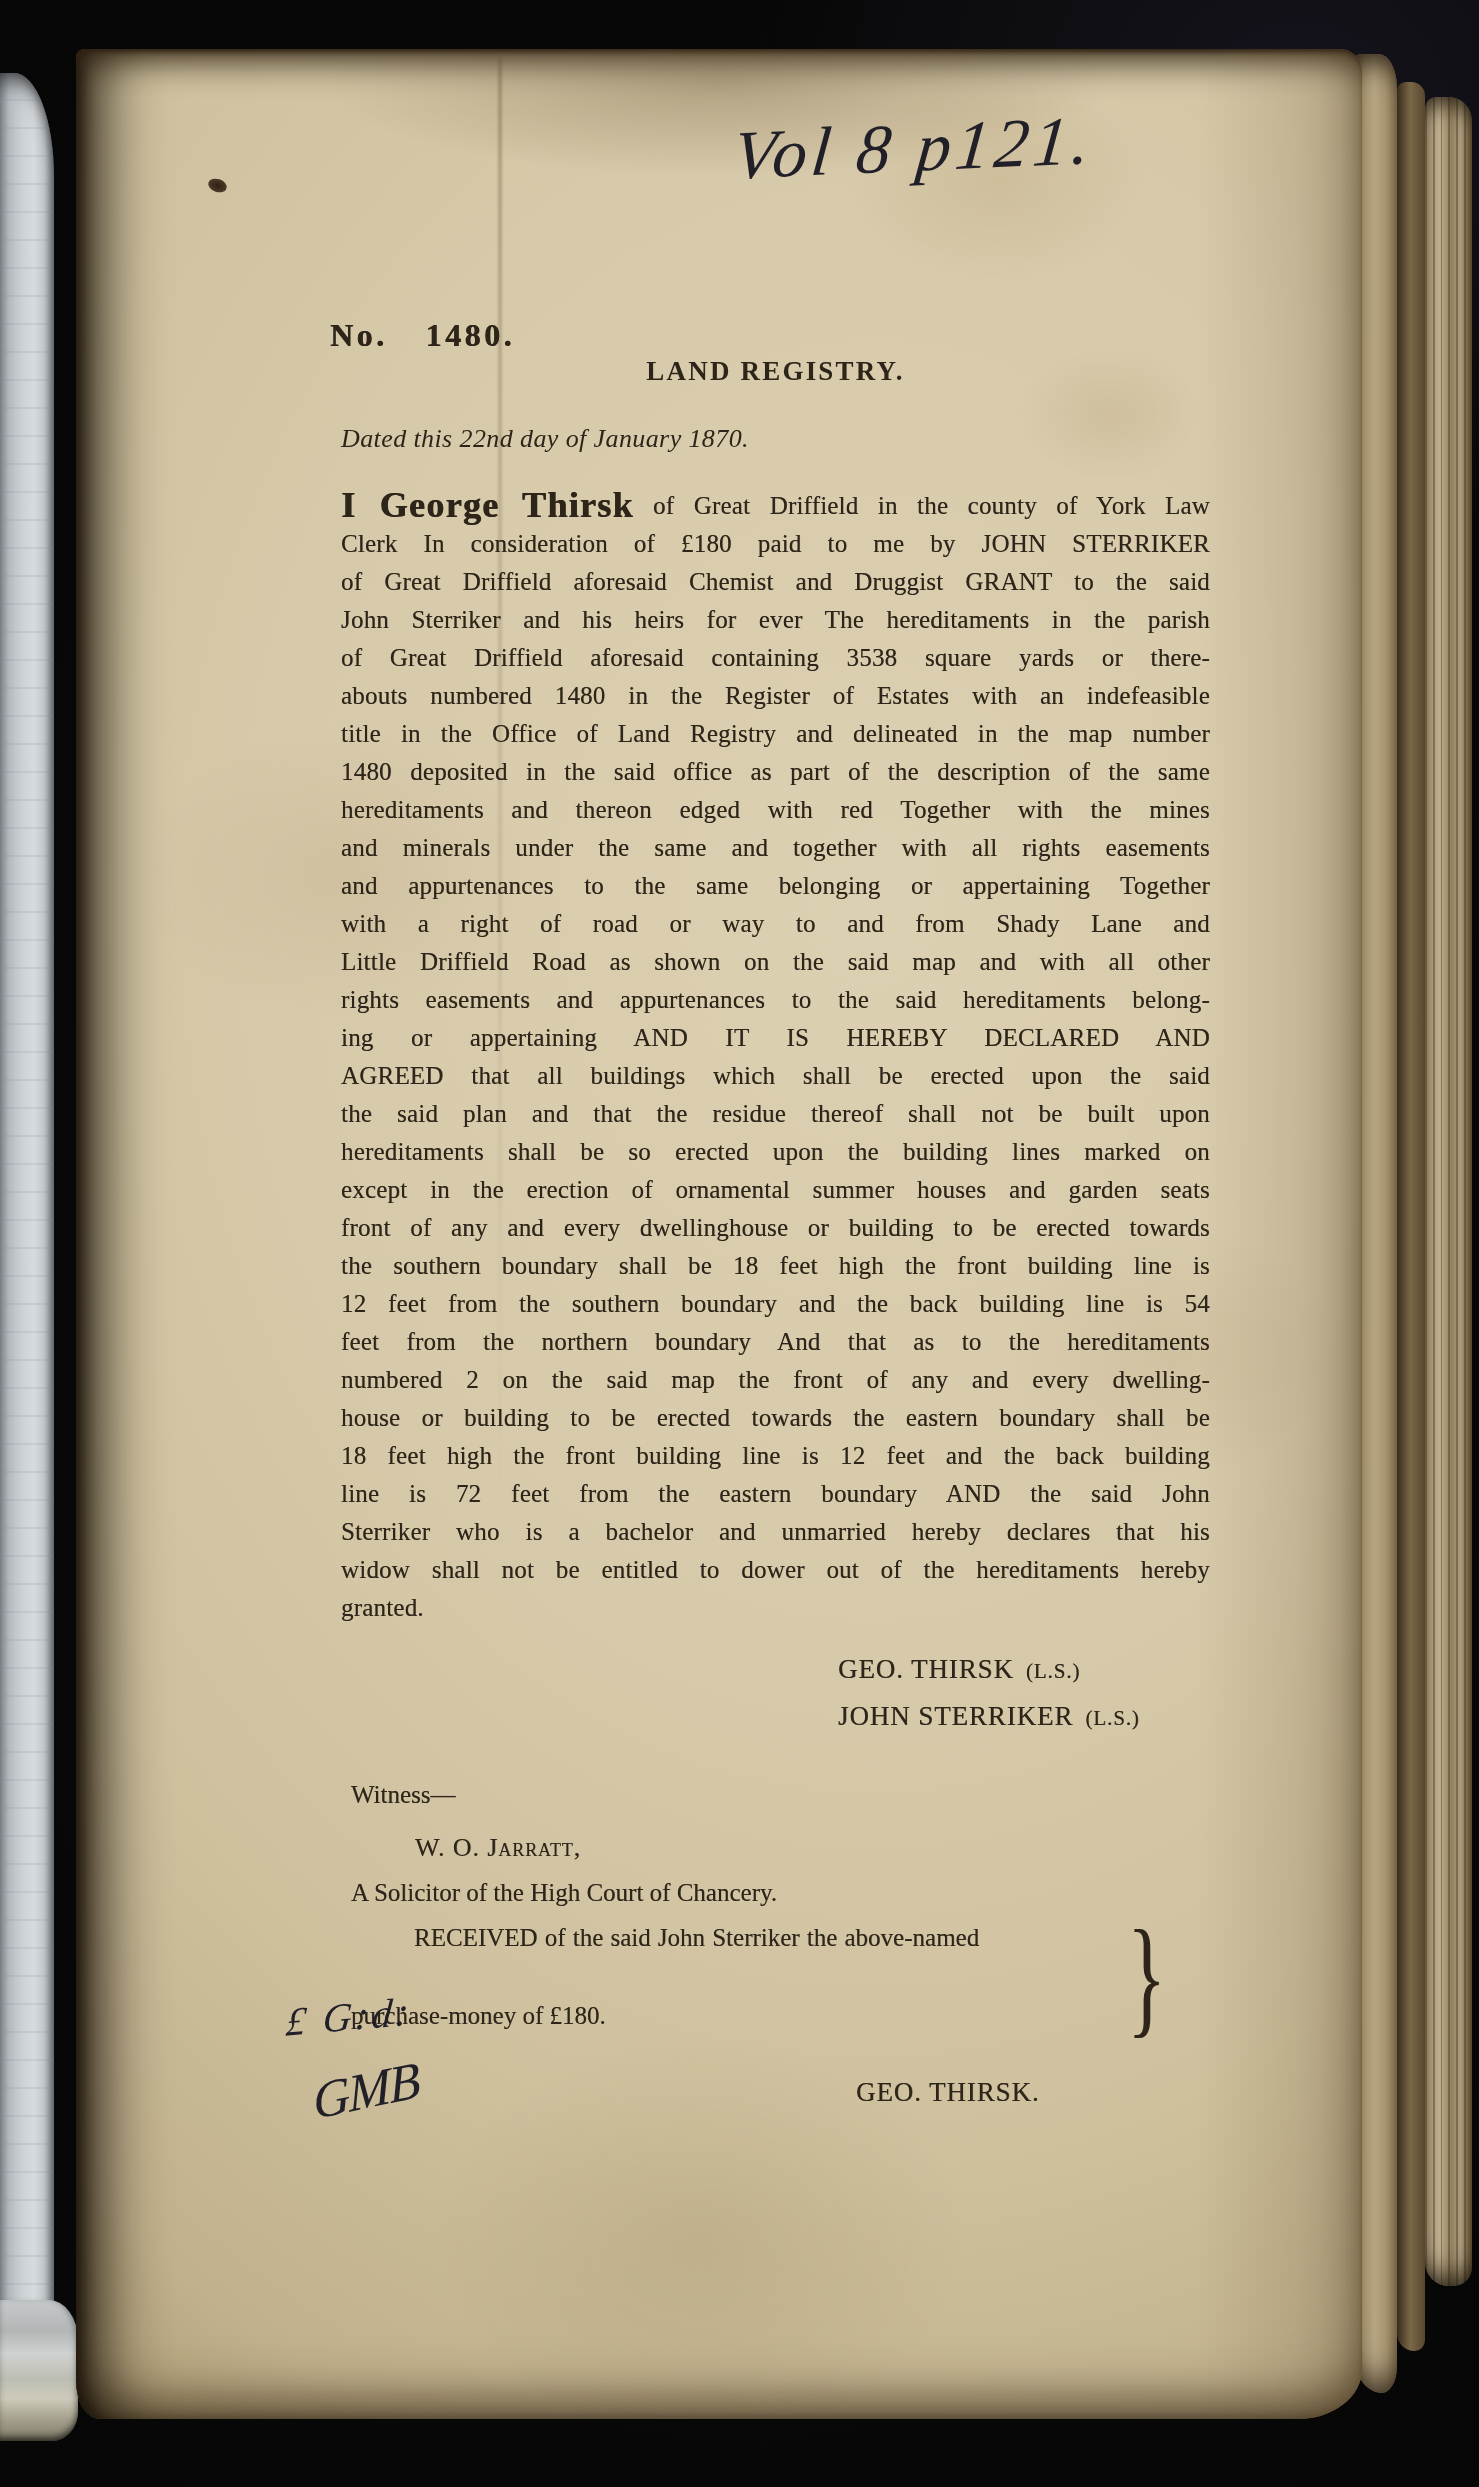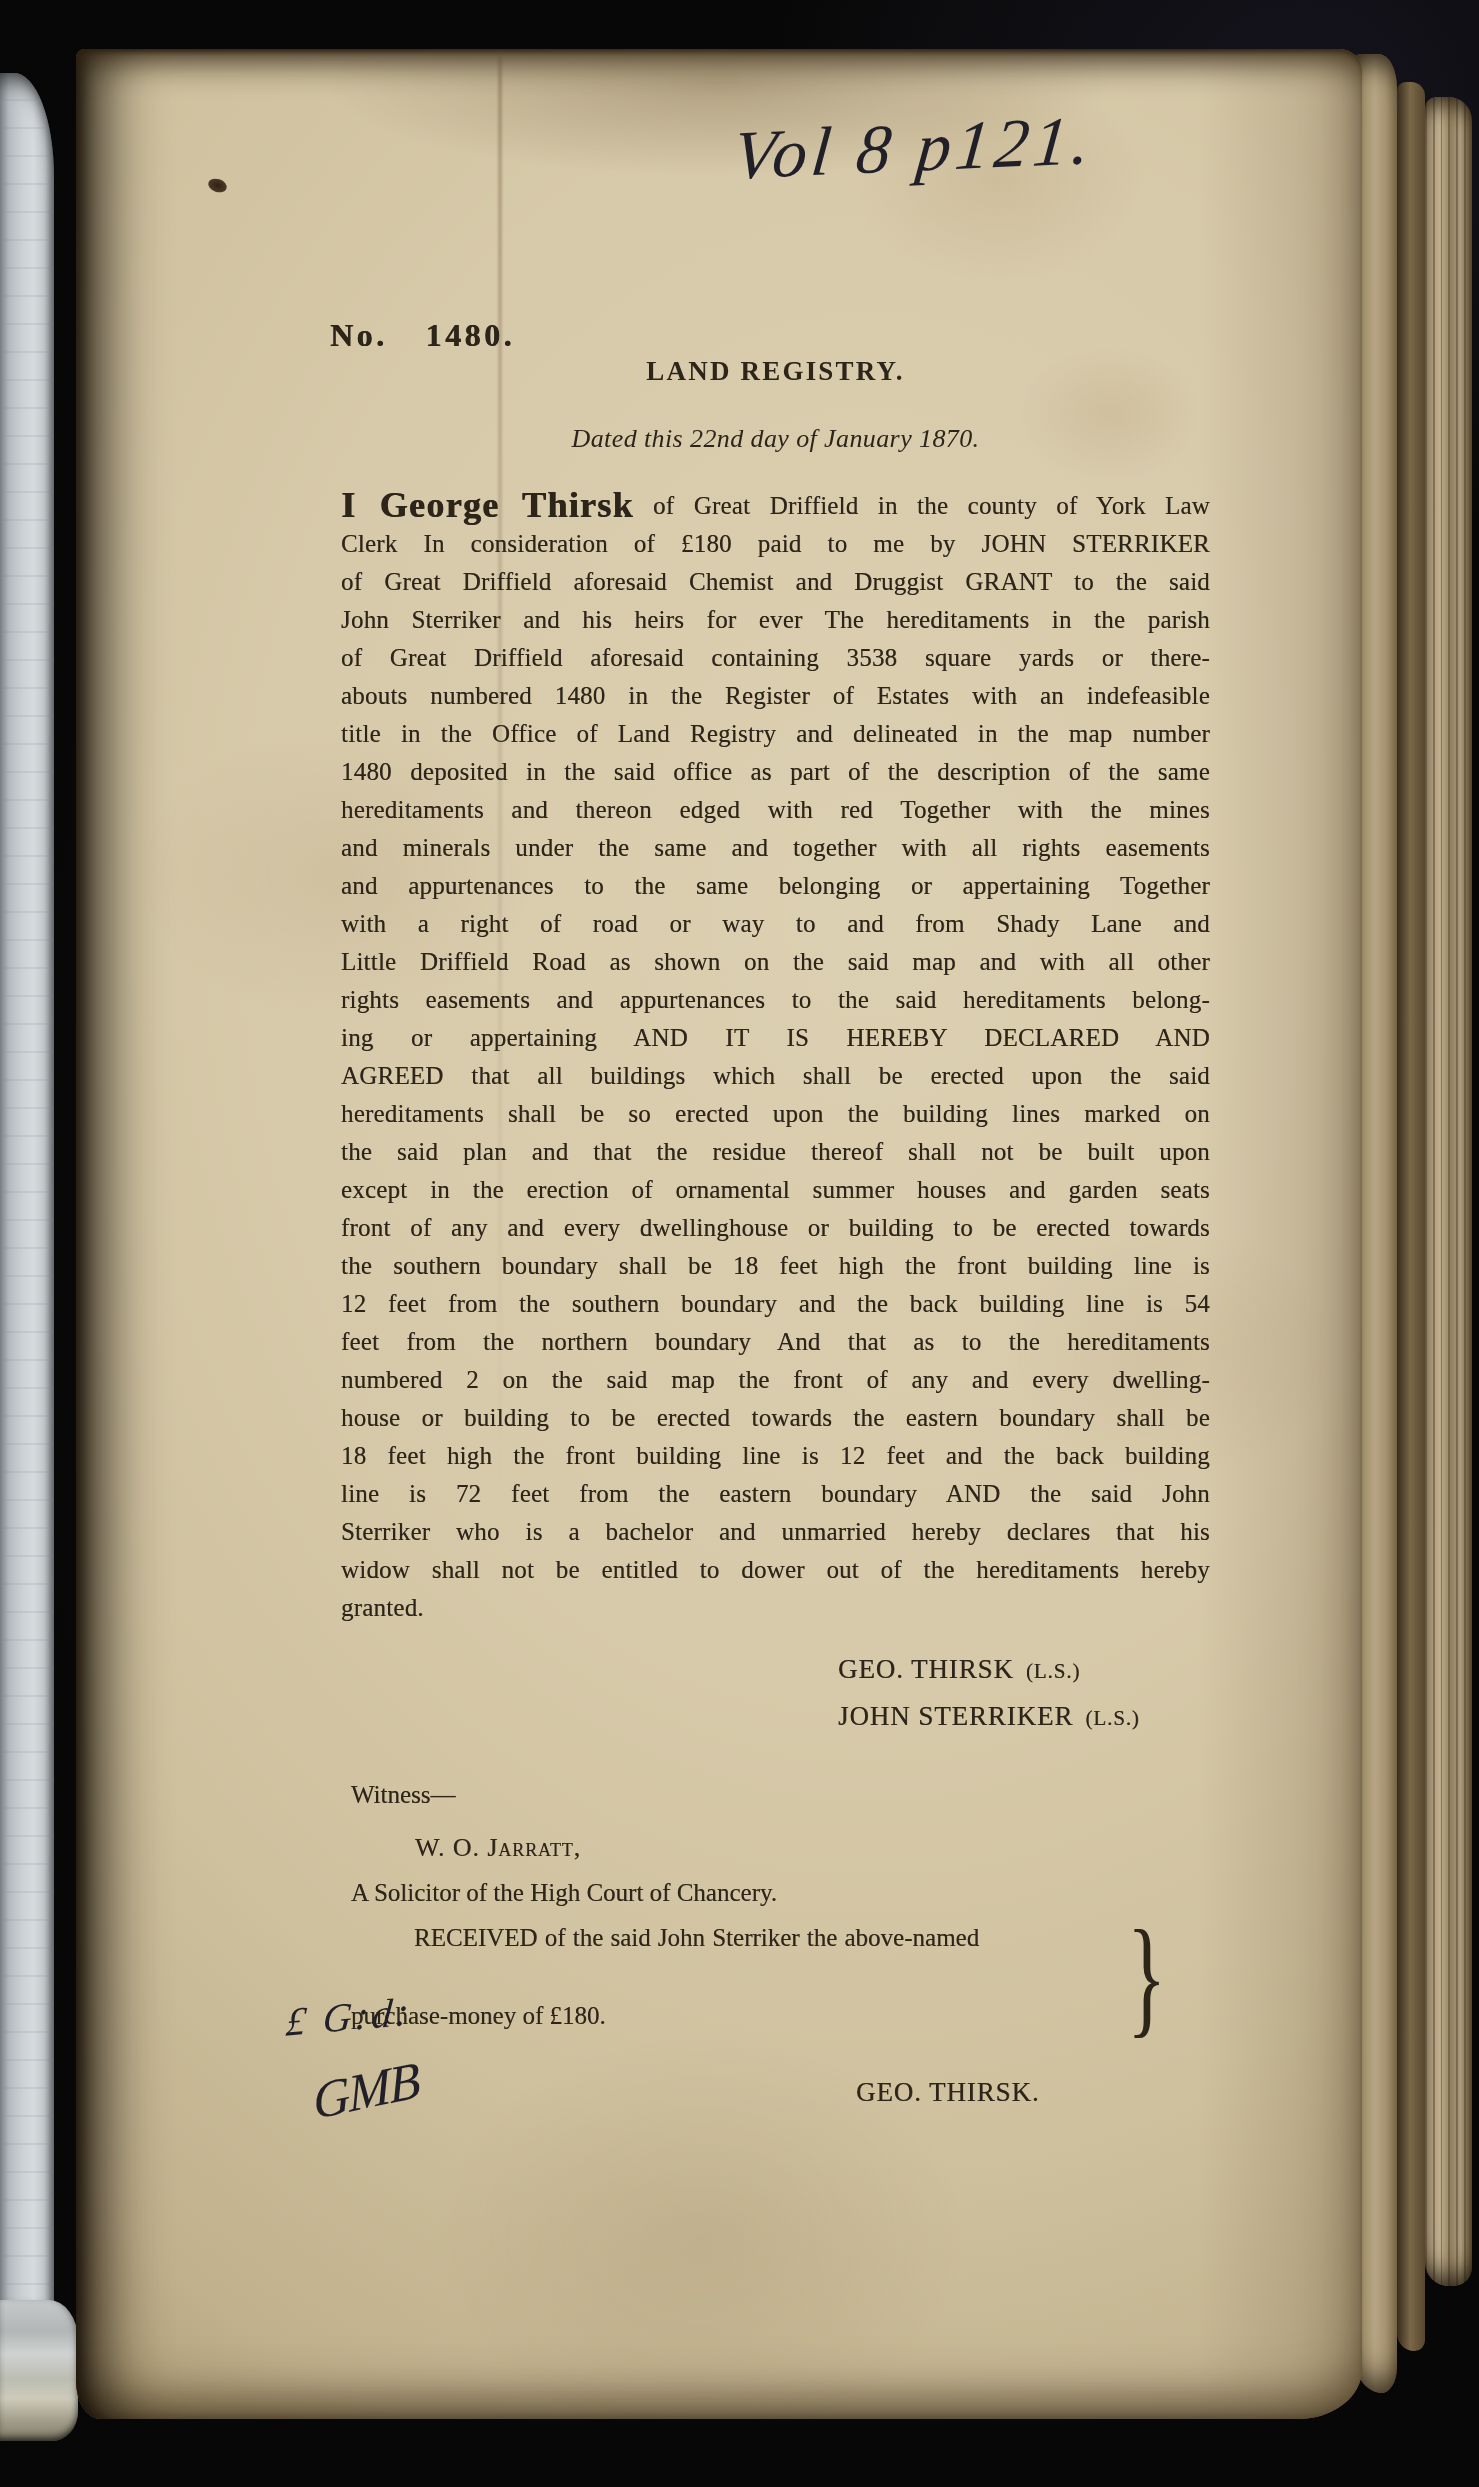--- a/index.html
+++ b/index.html
@@ -101,21 +101,21 @@
   .doc-no{
     position:absolute;left:254px;top:268px;display:flex;gap:38px;
     font-size:32px;font-weight:700;letter-spacing:3.5px;
     text-shadow:0.4px 0 0 currentColor;
   }
   .title{
     position:absolute;left:265px;top:307px;width:869px;text-align:center;
     font-size:27px;font-weight:700;letter-spacing:2.2px;
   }
   .dateline{
-    position:absolute;left:265px;top:375px;width:869px;text-align:center;
+    position:absolute;left:265px;top:375px;width:869px;text-align:left;
     font-size:26px;font-style:italic;letter-spacing:0.4px;
   }
 
   .bodytext{position:absolute;left:265px;top:438px;width:869px;}
   .line{
     font-size:25px;line-height:38px;word-spacing:1.7px;letter-spacing:0.2px;
     text-align:justify;text-align-last:justify;
     text-shadow:0.3px 0 0 rgba(45,37,25,.55);
   }
   .line.last{text-align-last:left;}
@@ -186,22 +186,22 @@
       <div class="line">title in the Office of Land Registry and delineated in the map number</div>
       <div class="line">1480 deposited in the said office as part of the description of the same</div>
       <div class="line">hereditaments and thereon edged with red Together with the mines</div>
       <div class="line">and minerals under the same and together with all rights easements</div>
       <div class="line">and appurtenances to the same belonging or appertaining Together</div>
       <div class="line">with a right of road or way to and from Shady Lane and</div>
       <div class="line">Little Driffield Road as shown on the said map and with all other</div>
       <div class="line">rights easements and appurtenances to the said hereditaments belong-</div>
       <div class="line">ing or appertaining AND IT IS HEREBY DECLARED AND</div>
       <div class="line">AGREED that all buildings which shall be erected upon the said</div>
+      <div class="line">the said plan and that the residue thereof shall not be built upon</div>
       <div class="line">hereditaments shall be so erected upon the building lines marked on</div>
-      <div class="line">the said plan and that the residue thereof shall not be built upon</div>
       <div class="line">except in the erection of ornamental summer houses and garden seats</div>
       <div class="line">front of any and every dwellinghouse or building to be erected towards</div>
       <div class="line">the southern boundary shall be 18 feet high the front building line is</div>
       <div class="line">12 feet from the southern boundary and the back building line is 54</div>
       <div class="line">feet from the northern boundary And that as to the hereditaments</div>
       <div class="line">numbered 2 on the said map the front of any and every dwelling-</div>
       <div class="line">house or building to be erected towards the eastern boundary shall be</div>
       <div class="line">18 feet high the front building line is 12 feet and the back building</div>
       <div class="line">line is 72 feet from the eastern boundary AND the said John</div>
       <div class="line">Sterriker who is a bachelor and unmarried hereby declares that his</div>

